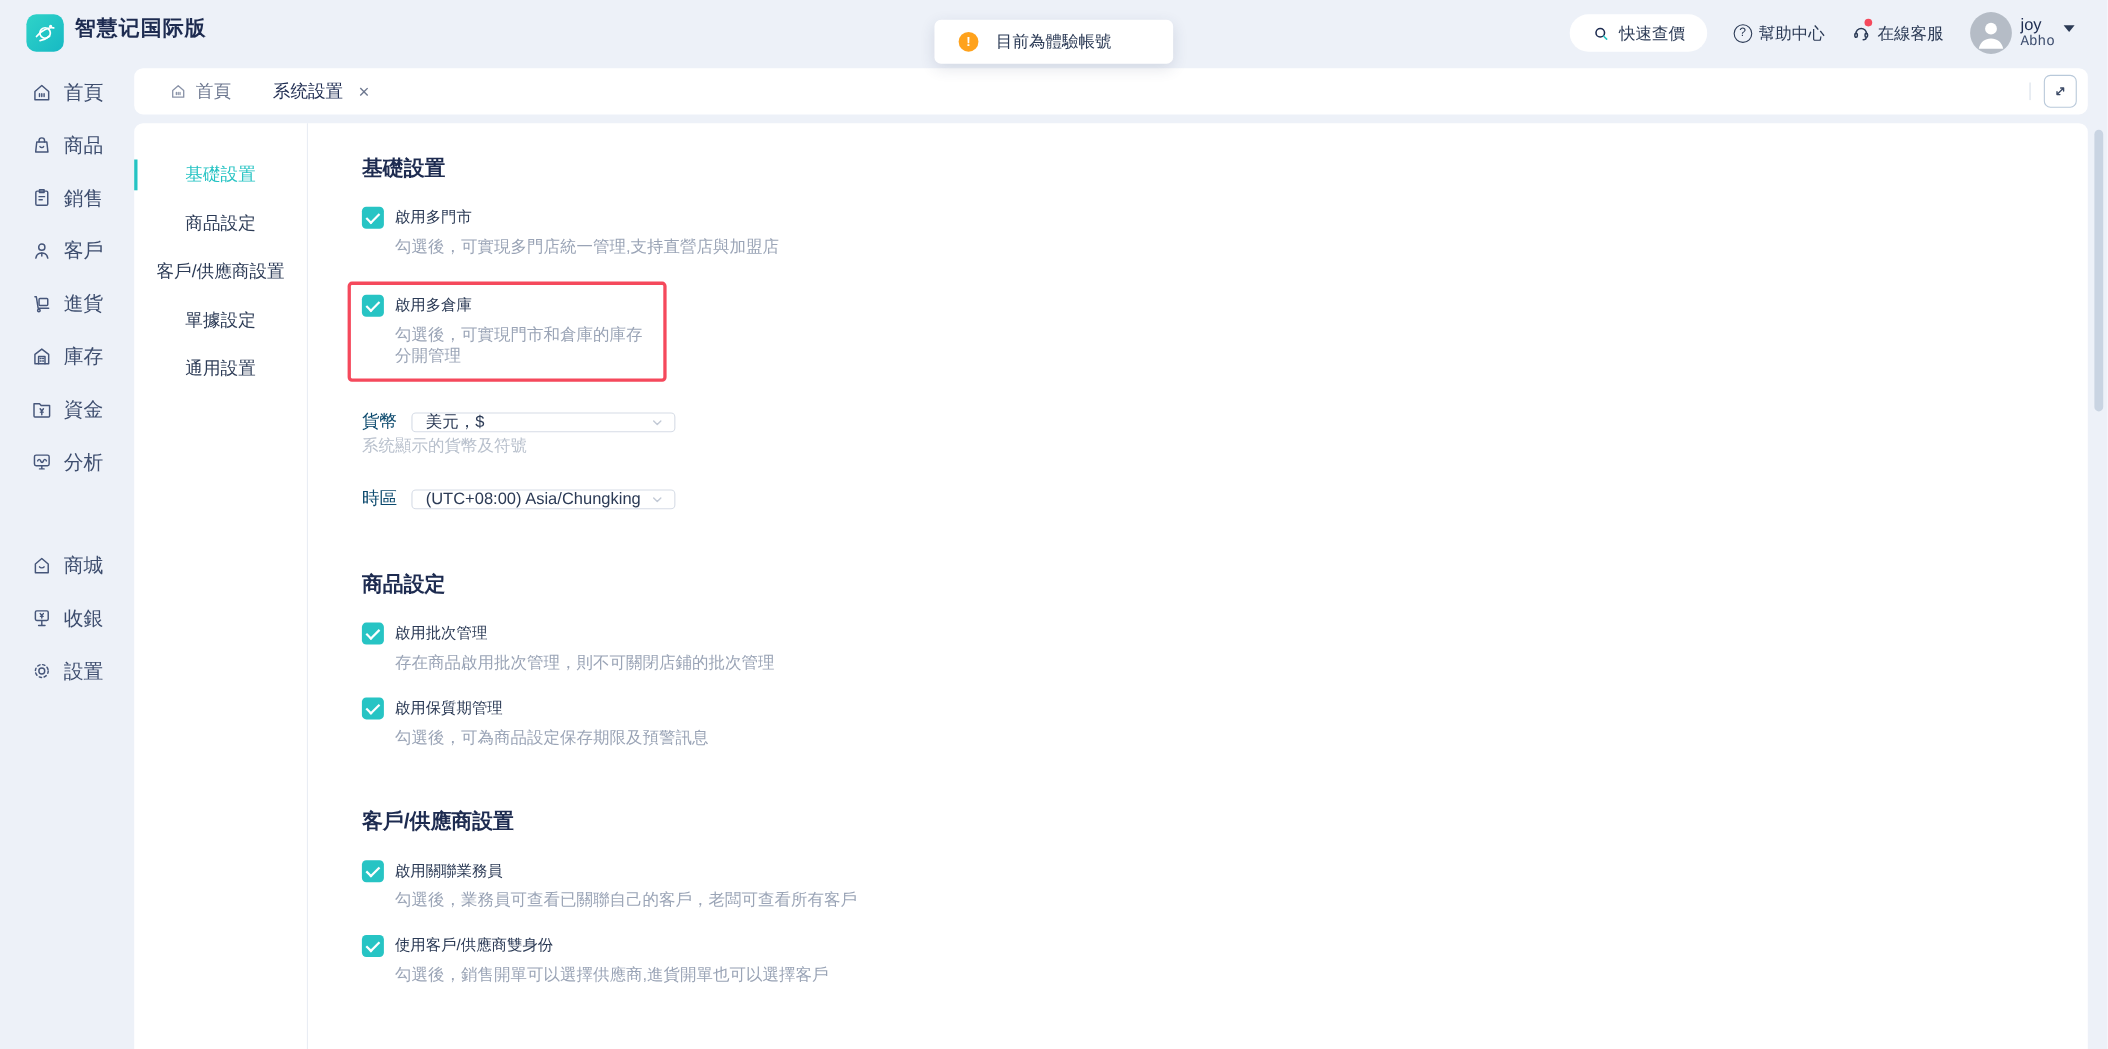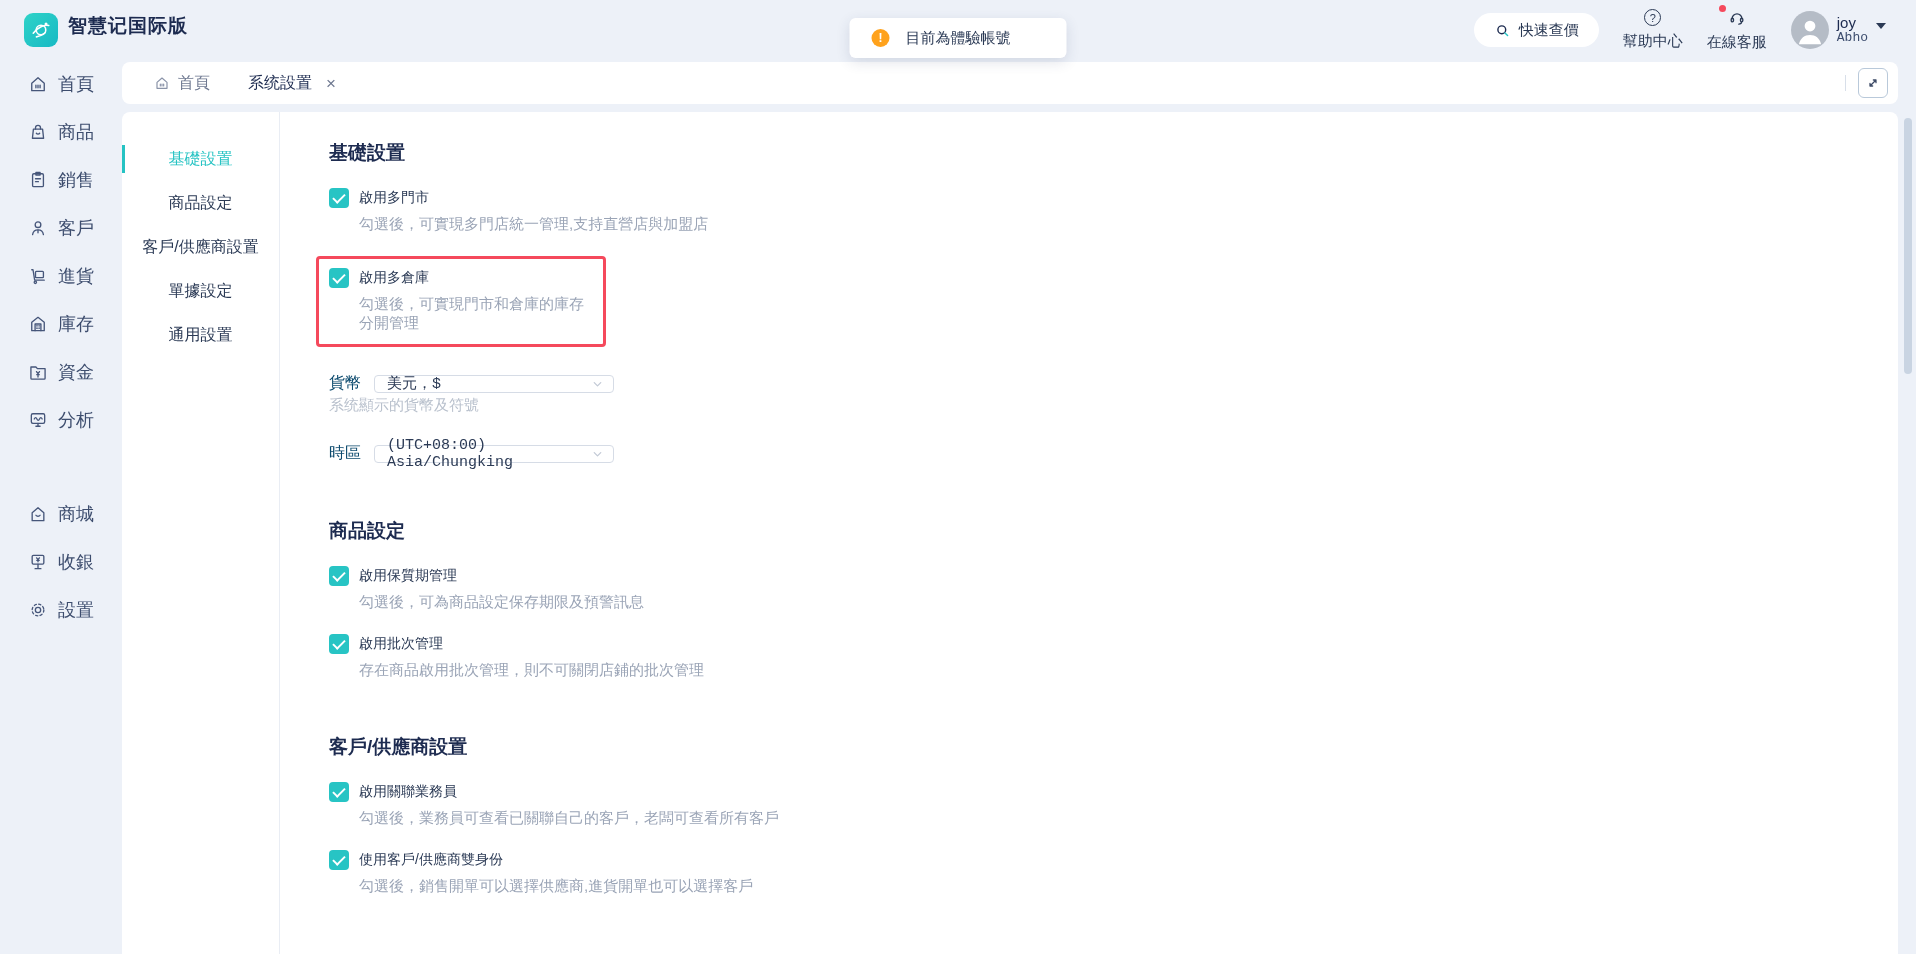--- a/index.html
+++ b/index.html
@@ -7,21 +7,21 @@
   body { font-family:"Liberation Sans","DejaVu Sans",sans-serif; background:#edf1f8; color:#2b3a55; }
   .app { position:relative; width:1916px; height:954px; }
 
   
   .header { position:absolute; left:0; top:0; right:0; height:60px; display:flex; align-items:center; }
   .logo-wrap { display:flex; gap:10px; padding-left:24px; }
   .logo-badge { width:34px; height:34px; border-radius:9px; background:linear-gradient(135deg,#2fd3c8,#17b9c4); display:flex; align-items:center; justify-content:center; }
   .logo-title { font-size:19px; font-weight:bold; color:#1d2b50; letter-spacing:1px; }
   .header-right { position:absolute; right:30px; top:0; height:60px; display:flex; align-items:center; gap:24px; }
   .search-pill { display:flex; align-items:center; gap:8px; height:34px; padding:0 20px; background:#fff; border-radius:17px; font-size:15px; color:#2b3a55; cursor:pointer; }
-  .hdr-link { display:flex; align-items:center; gap:6px; font-size:15px; color:#2b3a55; cursor:pointer; position:relative;flex-direction:column; }
+  .hdr-link { display:flex; align-items:center; gap:6px; font-size:15px; color:#2b3a55; cursor:pointer; position:relative; }
   .red-dot { position:absolute; left:12px; top:-4px; width:7px; height:7px; border-radius:50%; background:#f5495c; }
   .avatar { width:38px; height:38px; border-radius:50%; background:#b5bcc6; display:flex; align-items:center; justify-content:center; overflow:hidden; }
   .user-block { display:flex; align-items:center; gap:8px; cursor:pointer; }
   .user-names { display:flex; flex-direction:column; line-height:1.15; }
   .user-name { font-size:15px; color:#1d2b50; }
   .user-org { font-size:13px; color:#3d4d6e;font-family:Liberation Mono, monospace; }
   .caret-down { width:0; height:0; border-left:5px solid transparent; border-right:5px solid transparent; border-top:6px solid #2b3a55; margin-top:-8px; }
 
   
   .toast { position:absolute; left:50%; top:18px; transform:translateX(-50%); height:40px; background:#fff; border-radius:6px; box-shadow:0 4px 14px rgba(40,60,100,.14); display:flex; align-items:center; gap:16px; padding:0 56px 0 22px; z-index:30; }
@@ -57,21 +57,21 @@
   .item-row { display:flex; align-items:center; }
   .checkbox { width:20px; height:20px; border-radius:4px; background:#27c4c4; display:flex; align-items:center; justify-content:center; cursor:pointer; flex-shrink:0; }
   .checkbox::after { content:""; width:10px; height:5px; border-left:2px solid #fff; border-bottom:2px solid #fff; transform:rotate(-45deg) translate(1px,-1px); }
   .item-label { margin-left:10px; font-size:14px; color:#2b3a55; }
   .item-desc { margin:7px 0 0 30px; font-size:15px; color:#9aa4b6; }
   .hl-box { border:3px solid #f5495c; border-radius:4px; padding:9px 10px 11px 10px; margin:0 0 18px -13px; width:290px; }
   .hl-box .setting-item { margin-bottom:0; }
 
   .field-row { display:flex; align-items:center; margin-top:24px; }
   .field-label { font-size:16px; color:#0c4a6e; margin-right:13px; }
-  .select { position:relative; width:240px; height:18px; border:1px solid #d6dce6; border-radius:4px; background:#fff; display:flex; align-items:center; padding:0 30px 0 12px; font-size:15px; color:#2b3a55; cursor:pointer;font-family:Liberation Mono, monospace; }
+  .select { position:relative; width:240px; height:18px; border:1px solid #d6dce6; border-radius:4px; background:#fff; display:flex; align-items:center; padding:0 30px 0 12px; font-size:15px; color:#2b3a55; cursor:pointer; }
   .select .chev { position:absolute; right:9px; top:50%; transform:translateY(-50%); }
   .field-helper { margin-top:2px; font-size:15px; color:#b9c1cd; }
 
   .section { margin-top:54px; }
   .section:first-child { margin-top:0; }
   .help-q { width:17px; height:17px; border:1.5px solid #2b3a55; border-radius:50%; font-size:11px; display:inline-flex; align-items:center; justify-content:center; color:#2b3a55; }
   .help-q::before { content:"?"; }
 
   .scroll-thumb { position:absolute; right:4px; top:118px; width:8px; height:256px; border-radius:4px; background:#c9d4e2; }
 
@@ -316,31 +316,31 @@
           </div>
         </div>
       </div>
 
       <div class="section">
         <div class="sec-title">商品設定</div>
 
         <div class="setting-item">
           <div class="item-row">
             <span class="checkbox"></span>
+            <span class="item-label">啟用批次管理</span>
+          </div>
+          <div class="item-desc">存在商品啟用批次管理，則不可關閉店鋪的批次管理</div>
+        </div>
+
+        <div class="setting-item">
+          <div class="item-row">
+            <span class="checkbox"></span>
             <span class="item-label">啟用保質期管理</span>
           </div>
           <div class="item-desc">勾選後，可為商品設定保存期限及預警訊息</div>
-        </div>
-
-        <div class="setting-item">
-          <div class="item-row">
-            <span class="checkbox"></span>
-            <span class="item-label">啟用批次管理</span>
-          </div>
-          <div class="item-desc">存在商品啟用批次管理，則不可關閉店鋪的批次管理</div>
         </div>
       </div>
 
       <div class="section">
         <div class="sec-title">客戶/供應商設置</div>
 
         <div class="setting-item">
           <div class="item-row">
             <span class="checkbox"></span>
             <span class="item-label">啟用關聯業務員</span>

